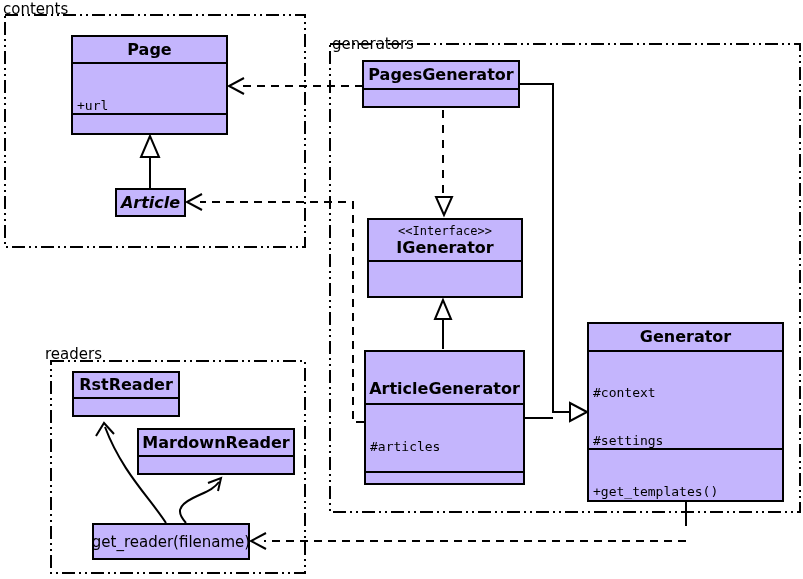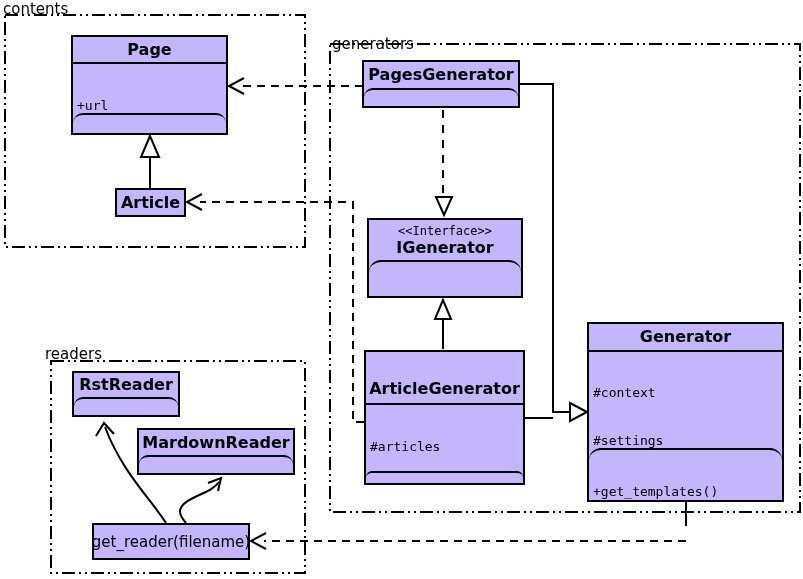--- a/index.html
+++ b/index.html
@@ -22,21 +22,21 @@
   }
   .uml .title.plain{font-weight:normal;font-size:15px;}
   .stereo{
     font-family:"DejaVu Sans Mono",monospace;font-weight:normal;font-size:12px;line-height:15px;
   }
   .cmp{
     border-top:2px solid #000;box-sizing:border-box;padding:2px 4px;
     font-family:"DejaVu Sans Mono",monospace;font-size:13px;line-height:16px;
     white-space:pre;overflow:hidden;flex:none;
   }
-  .cmp.fill{flex:1 1 auto;border-radius:12px;}
+  .cmp.fill{flex:1 1 auto;}
   .m{height:16px;}
 </style>
 </head>
 <body>
 
 <div class="canvas">
 
   <svg class="wires" viewBox="0 0 803 579" xmlns="http://www.w3.org/2000/svg">
 
     <rect x="5" y="15" width="300" height="232" fill="none" stroke="#000" stroke-width="2" stroke-dasharray="13 4 2 4 2 4"></rect>
@@ -83,21 +83,21 @@
       <div class="m">+url</div>
       
       
     </div>
     <div class="cmp fill">
       
     </div>
   </div>
 
   <div class="uml" style="left:115px;top:188px;width:71px;height:29px;">
-    <div class="title" style="height:25px;">Article</div>
+    <div class="title" style="height:25px;font-style:italic;">Article</div>
   </div>
 
   <div class="uml" style="left:362px;top:60px;width:158px;height:48px;">
     <div class="title" style="height:26px;">PagesGenerator</div>
     <div class="cmp fill">
       
     </div>
   </div>
 
   <div class="uml" style="left:367px;top:218px;width:156px;height:80px;">

